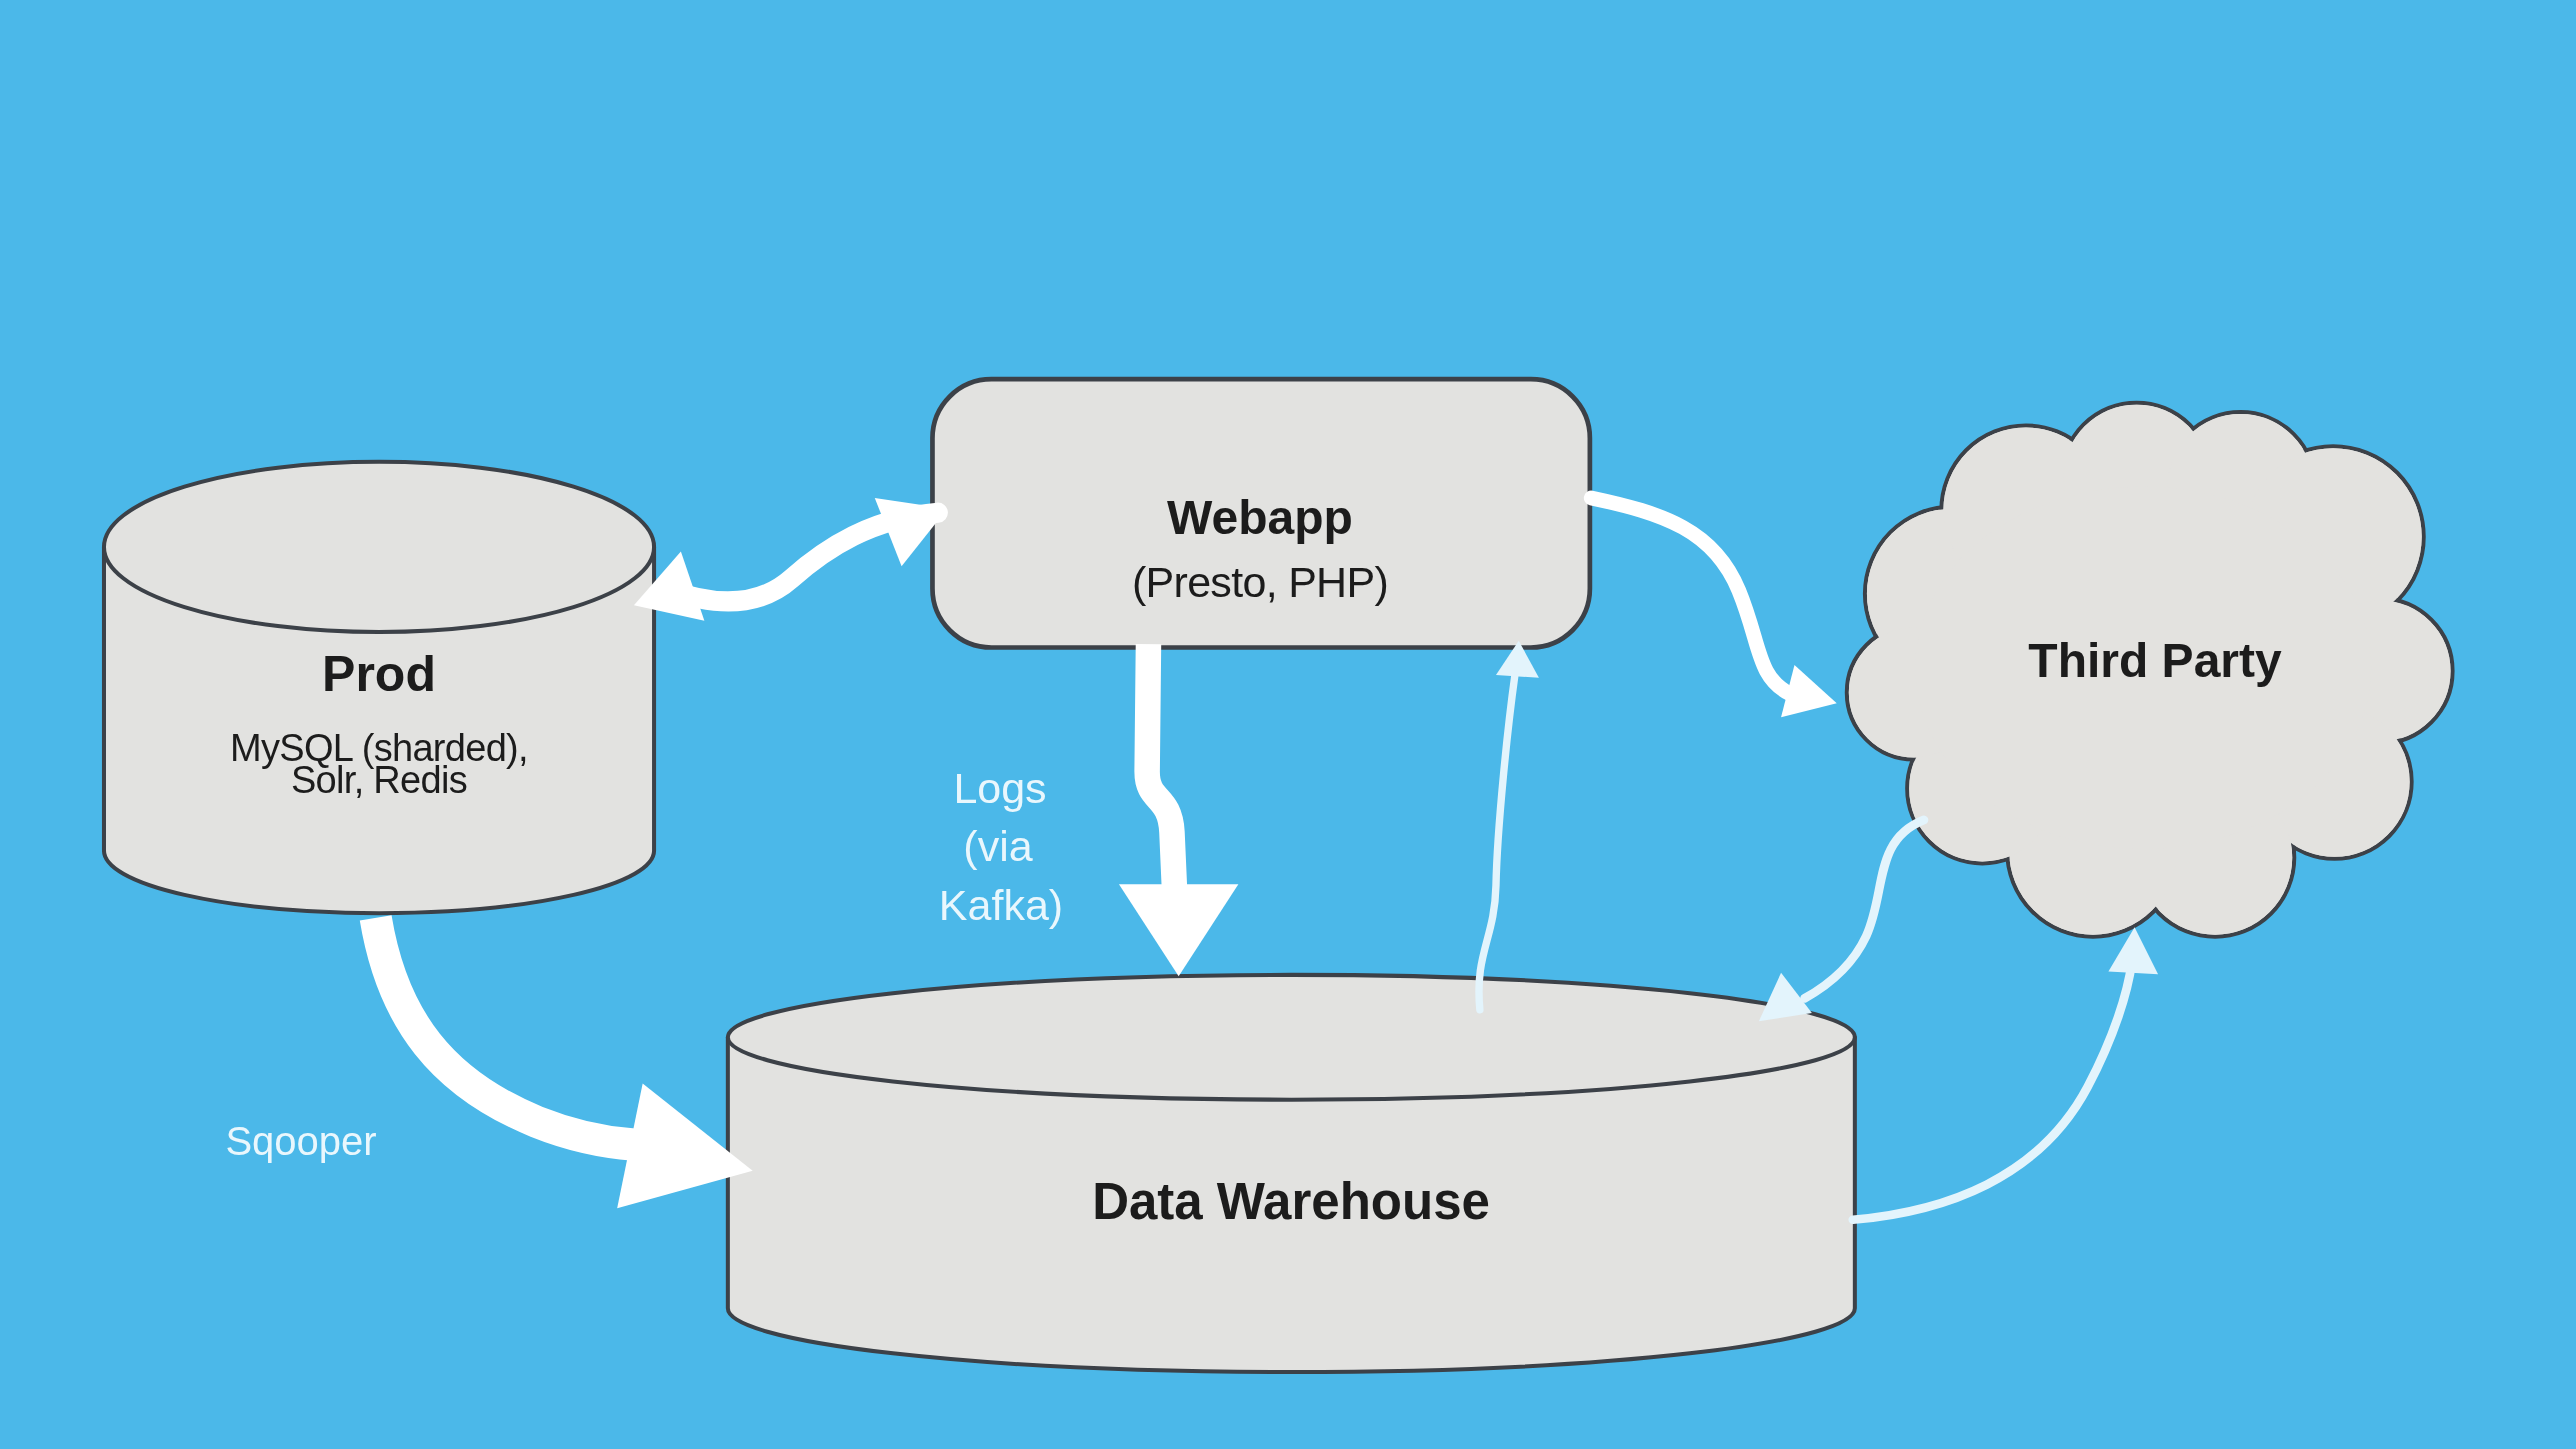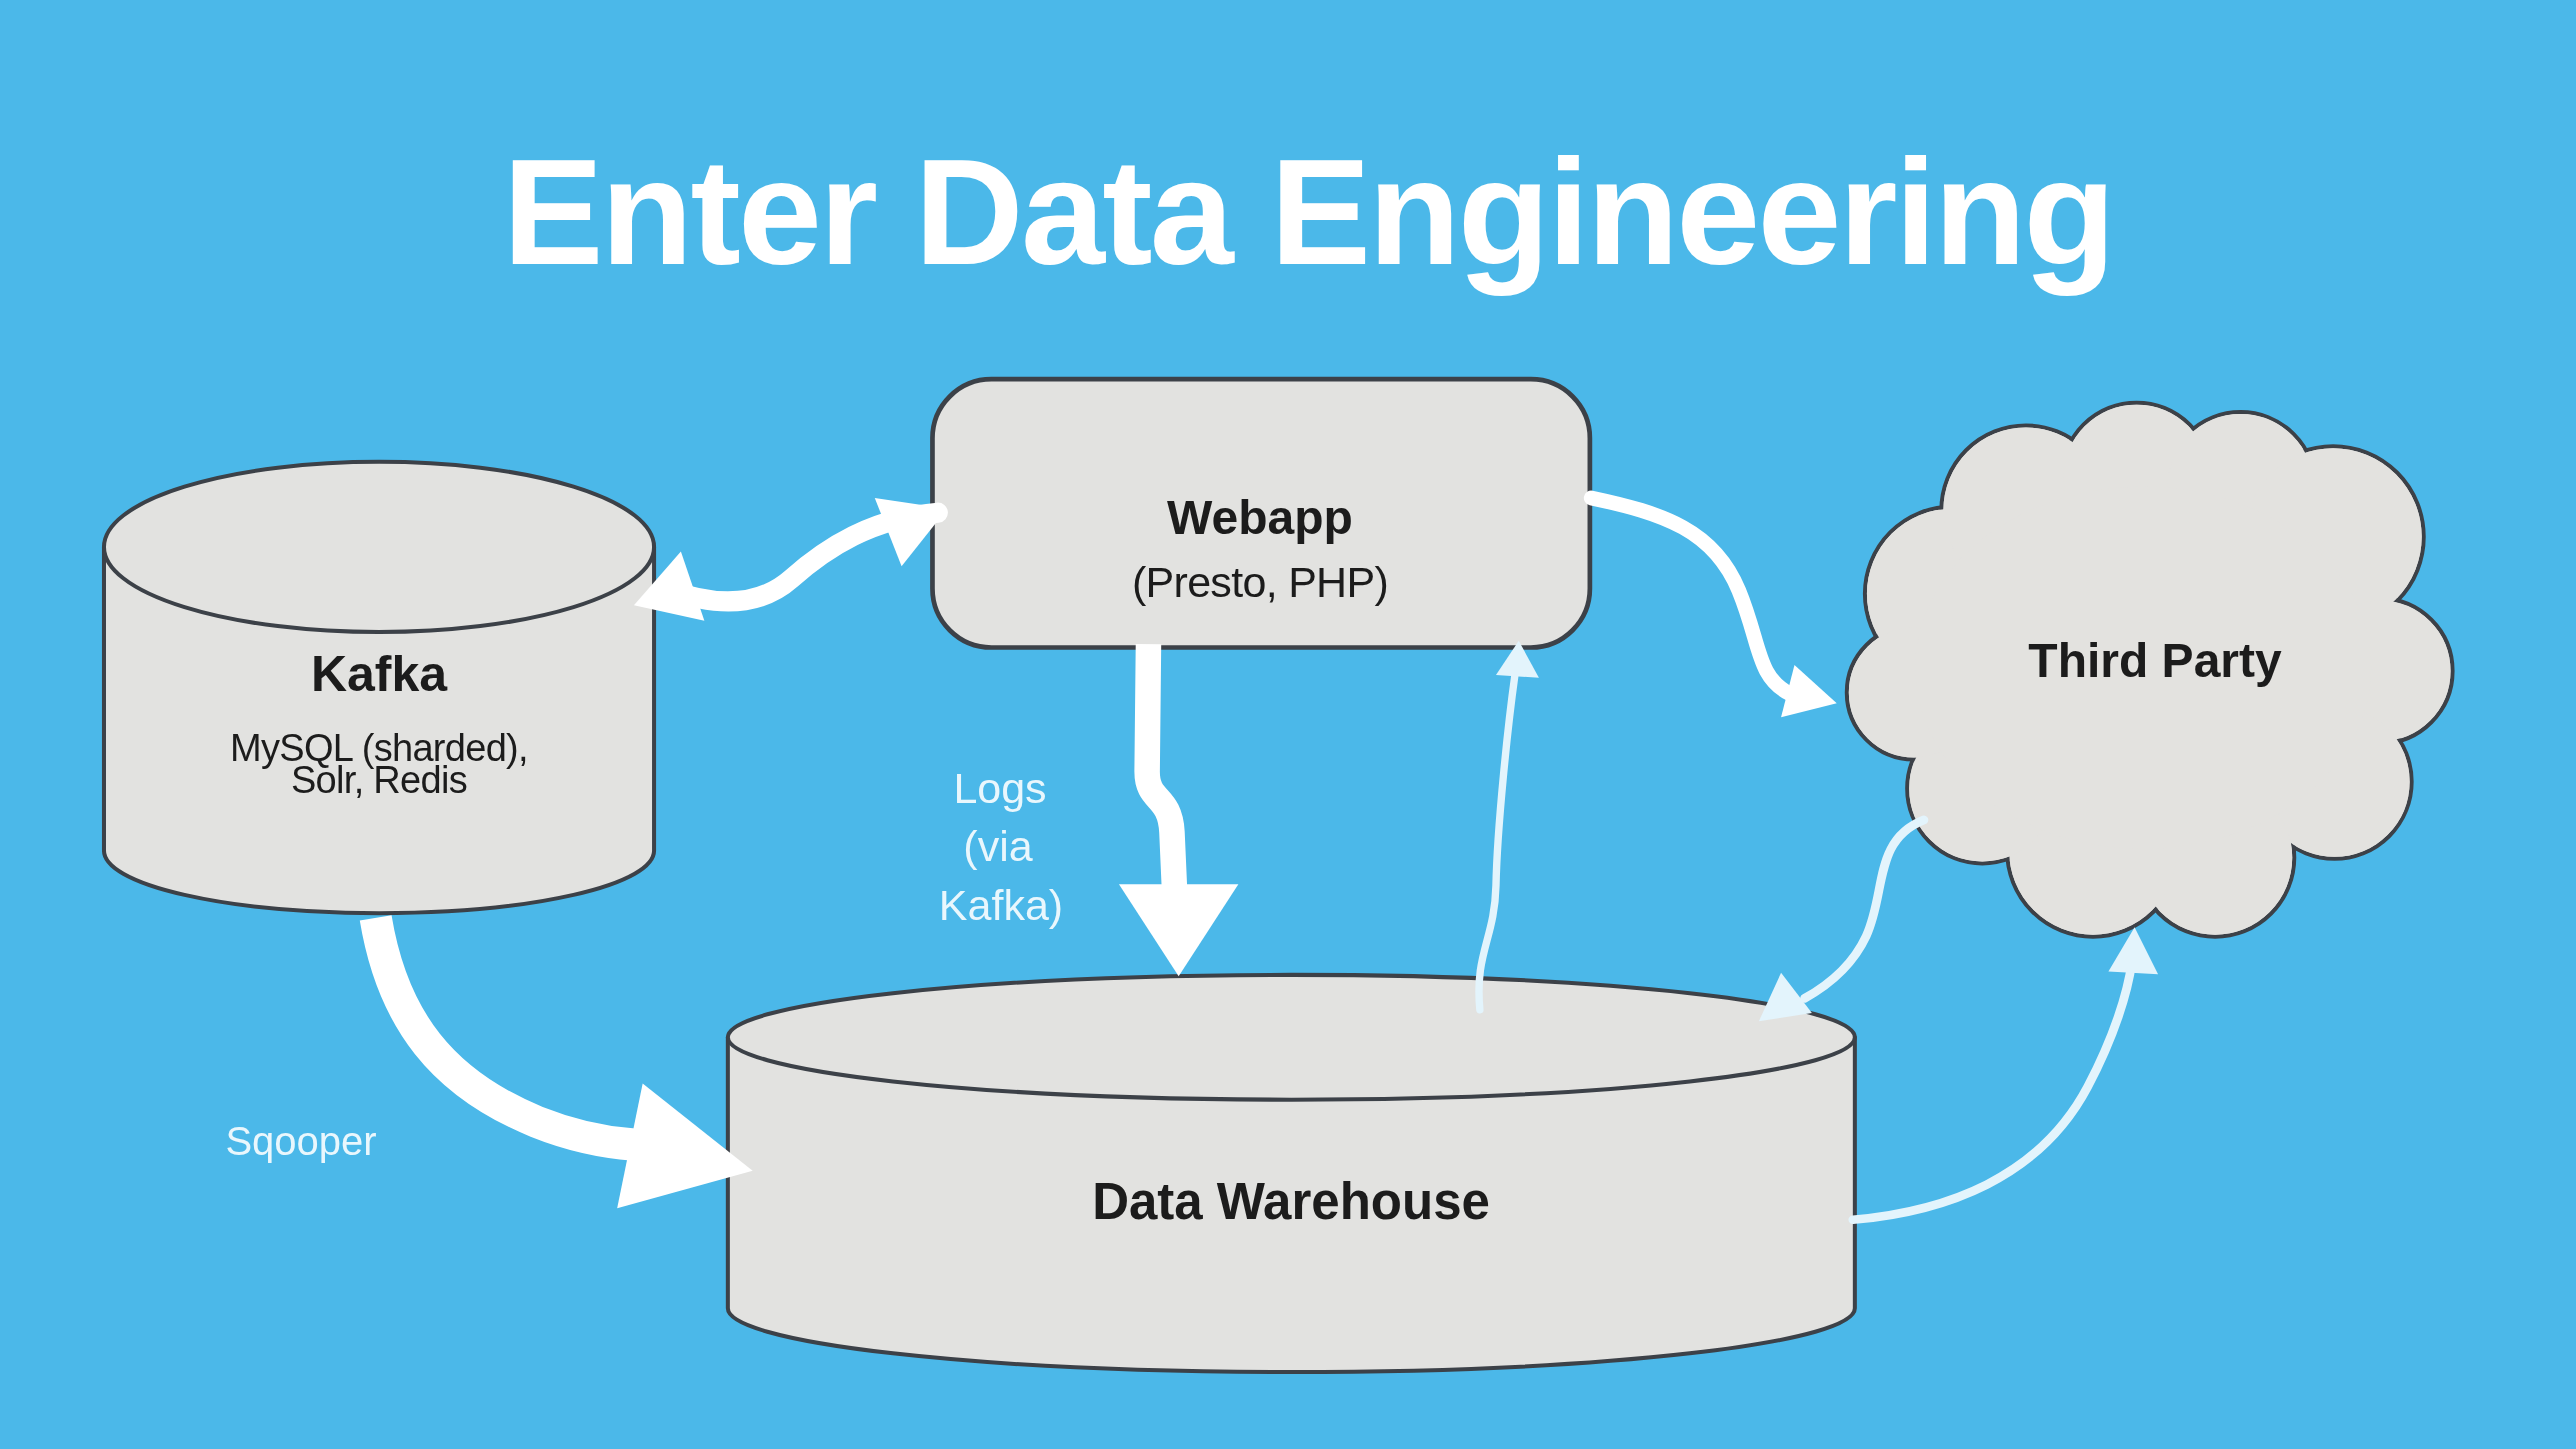--- a/index.html
+++ b/index.html
@@ -138,23 +138,22 @@
       <path d="M2868 1222 C2792 1252 2812 1330 2782 1395 C2762 1438 2726 1468 2690 1488" fill="none" stroke="#E3F4FC" stroke-width="13" stroke-linecap="round"></path>
       <polygon points="2622,1522 2655,1450 2701,1510"></polygon>
     </g>
 
     <g fill="#E3F4FC">
       <path d="M2762 1818 C2900 1806 3040 1756 3112 1620 C3152 1544 3172 1478 3178 1434" fill="none" stroke="#E3F4FC" stroke-width="13" stroke-linecap="round"></path>
       <polygon points="3182,1382 3217,1452 3143,1448"></polygon>
     </g>
   </svg>
 
-  <div class="txt slide-title" style="left:1308px; top:211px;">Enter Data Engineering</div>
 
-  <div class="txt node-title prod-title" style="left:379px; top:674px;">Kafka</div>
+  <div class="txt node-title prod-title" style="left:379px; top:674px;">Prod</div>
   <div class="txt node-sub prod-sub" style="left:379px; top:748px;">MySQL (sharded),</div>
   <div class="txt node-sub prod-sub" style="left:379px; top:780px;">Solr, Redis</div>
 
   <div class="txt node-title webapp-title" style="left:1260px; top:518px;">Webapp</div>
   <div class="txt node-sub webapp-sub" style="left:1260px; top:582px;">(Presto, PHP)</div>
 
   <div class="txt node-title cloud-title" style="left:2155px; top:661px;">Third Party</div>
 
   <div class="txt node-title dw-title" style="left:1291px; top:1201px;">Data Warehouse</div>
 

